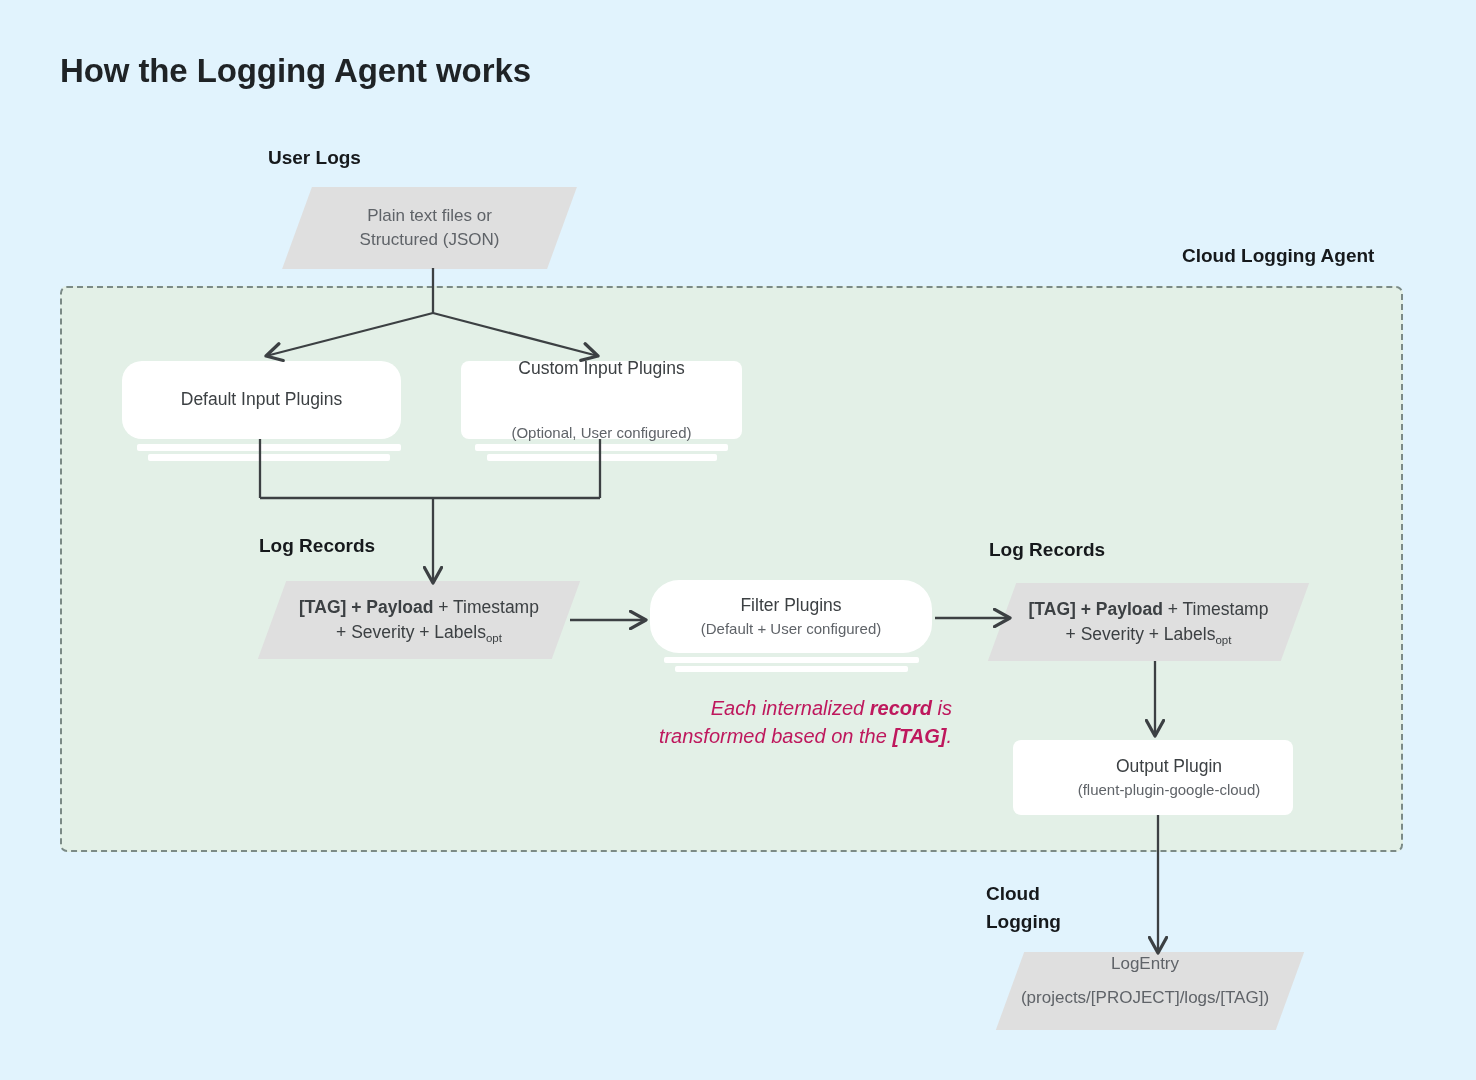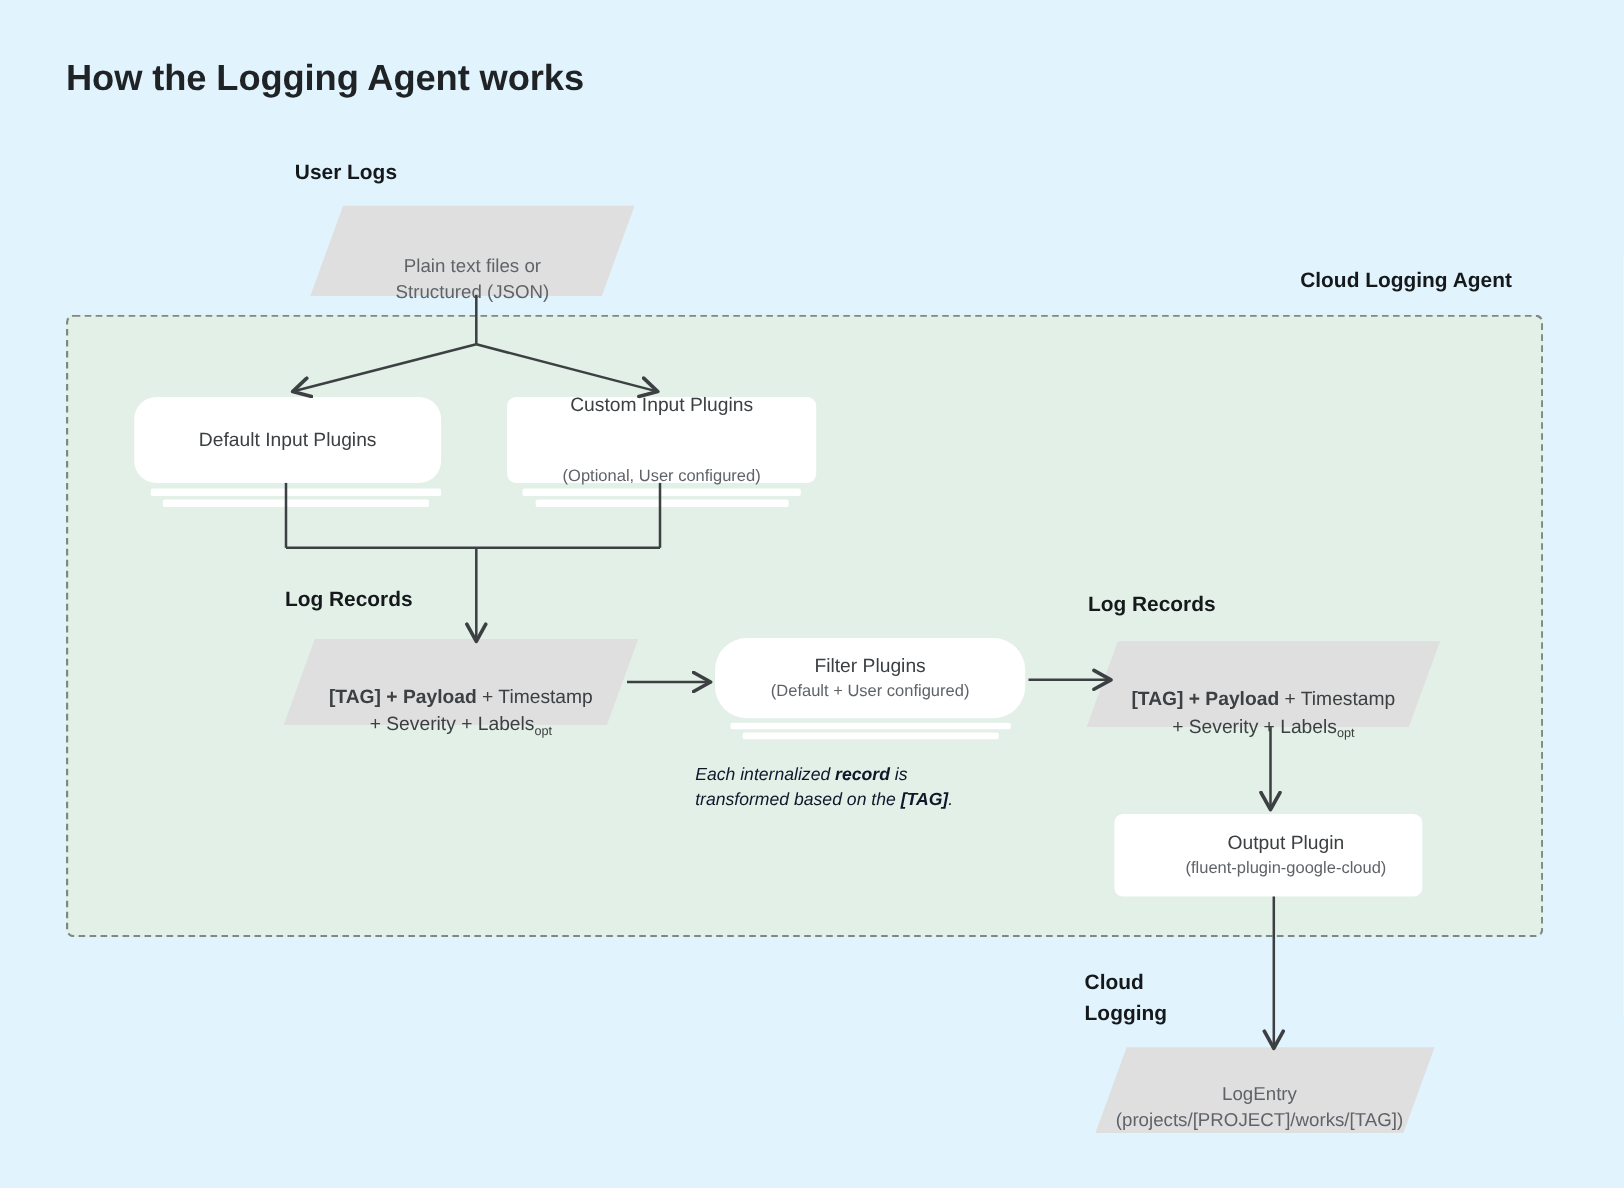--- a/index.html
+++ b/index.html
@@ -63,21 +63,20 @@
     transform: skewX(-20deg);
   }
   .para-text {
     position: absolute;
     display: flex;
     flex-direction: column;
     align-items: center;
     justify-content: center;
     text-align: center;
     color: #5f6368;
-    margin-top: 26px;
   }
   .para-text .ln1 { font-size: 17px; line-height: 1.42; }
   .para-text .ln2 { font-size: 17px; line-height: 1.42; }
 
   .rec-text {
     color: #3c4043;
     font-size: 17.5px;
     line-height: 1.42;
     text-align: center;
   }
@@ -115,23 +114,23 @@
   .sheet {
     position: absolute;
     background: #ffffff;
     border-radius: 2px;
   }
 
   
   .caption {
     position: absolute;
     font-style: italic;
-    font-size: 16px;
-    color: #0f172a;
-    text-align: left;
+    font-size: 20px;
+    color: #be185d;
+    text-align: right;
     line-height: 1.42;
   }
   .caption b { font-weight: bold; font-style: italic; }
 
   
   #wires {
     position: absolute;
     left: 0;
     top: 0;
     width: 1476px;
@@ -207,23 +206,23 @@
       <span>+ Severity + Labels</span><sub>opt</sub>
     </div>
   </div>
 
   <div class="card" style="left:1013px; top:740px; width:280px; height:75px;padding-left:32px;">
     <div class="title">Output Plugin</div>
     <div class="sub">(fluent-plugin-google-cloud)</div>
   </div>
 
   <div class="para" style="left:1010px; top:952px; width:280px; height:78px;"></div>
-  <div class="para-text" style="left:1005px; top:952px; width:280px; height:58px;">
+  <div class="para-text" style="left:1005px; top:952px; width:280px; height:58px;justify-content:space-between;">
     <div class="ln1">LogEntry</div>
-    <div class="ln2">(projects/[PROJECT]/works/[TAG])</div>
+    <div class="ln2">(projects/[PROJECT]/logs/[TAG])</div>
   </div>
 
   <svg id="wires" viewBox="0 0 1476 1080" xmlns="http://www.w3.org/2000/svg">
     <defs>
       <marker id="arrowOpen" viewBox="0 0 12 12" refX="10" refY="6" markerWidth="9" markerHeight="9" orient="auto-start-reverse">
         <path d="M1,1 L10,6 L1,11" fill="none" stroke="#3c4043" stroke-width="1.9" stroke-linecap="round" stroke-linejoin="round"></path>
       </marker>
     </defs>
 
     <g stroke="#3c4043" stroke-width="2.3" fill="none">

